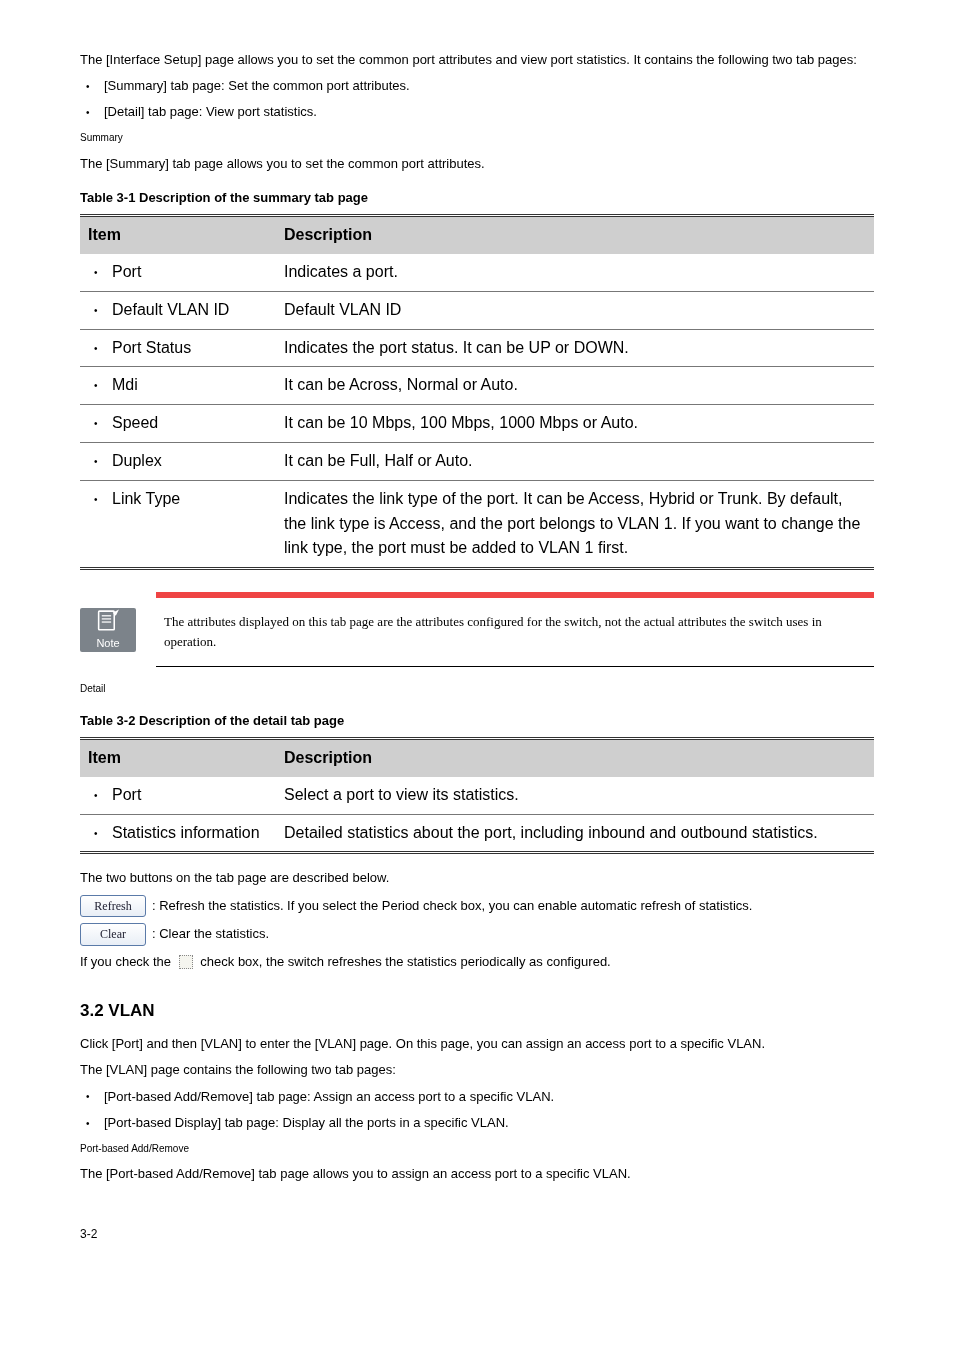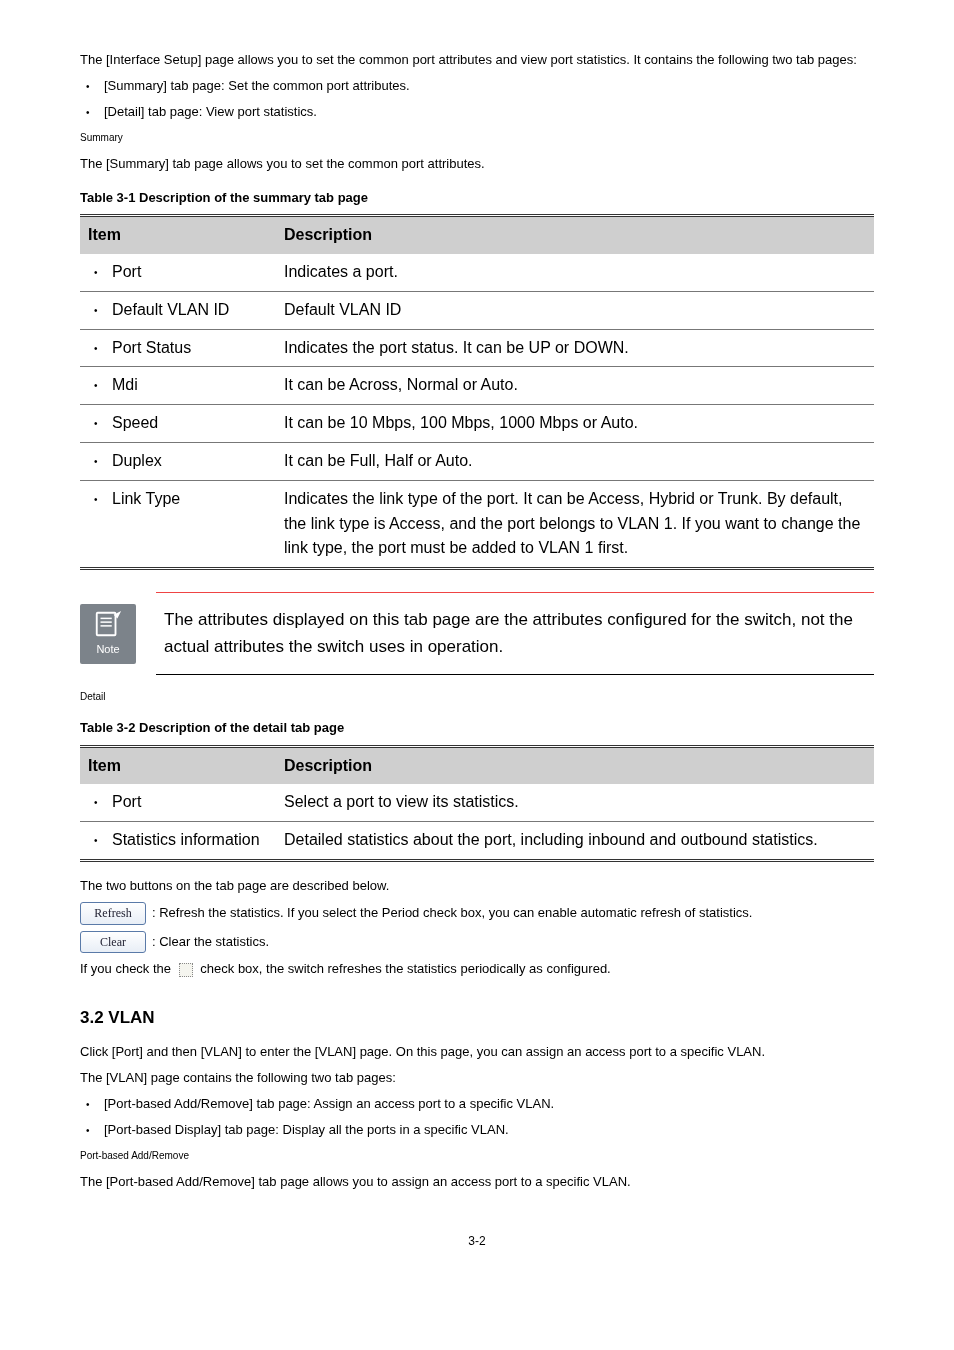--- a/index.html
+++ b/index.html
@@ -68,38 +68,39 @@
   }
 
   .note-wrap {
     display: flex;
     align-items: center;
     margin: 22px 0 14px 0;
   }
   .note-badge {
     flex: 0 0 auto;
     width: 56px;
-    height: 60px;
+    height: 44px;
     background: #7c838a;
     border-radius: 2px;
     display: flex;
     flex-direction: column;
     align-items: center;
     justify-content: center;
     color: #fff;
     font-size: 11px;
   }
   .note-badge svg { margin-bottom: 2px; }
   .note-body {
     flex: 1 1 auto;
-    border-top: 1px solid #ef4444;
+    border-top: 6px solid #ef4444;
     border-bottom: 1px solid #000;
     padding: 14px 8px;
     margin-left: 20px;
-    font-size: 17px;
+    font-size: 13px;
+    font-family: Liberation Serif, serif;
   }
 
   .btn-img {
     display: inline-block;
     vertical-align: middle;
     font-family: "Times New Roman", serif;
     font-size: 12px;
     padding: 1px 10px;
     border: 1px solid #5a7aa8;
     border-radius: 3px;
@@ -119,21 +120,21 @@
   .chk-box {
     display: inline-block;
     width: 12px; height: 12px;
     border: 1px dotted #888;
     background: #f5f5ef;
     vertical-align: middle;
     margin: 0 4px;
   }
 
   .page-num {
-    text-align: center;
+    text-align: left;
     font-size: 12px;
     margin-top: 40px;
   }
 
   
   .table-outer {
     border-top: 3px double #333;
     border-bottom: 3px double #333;
   }
 </style>

